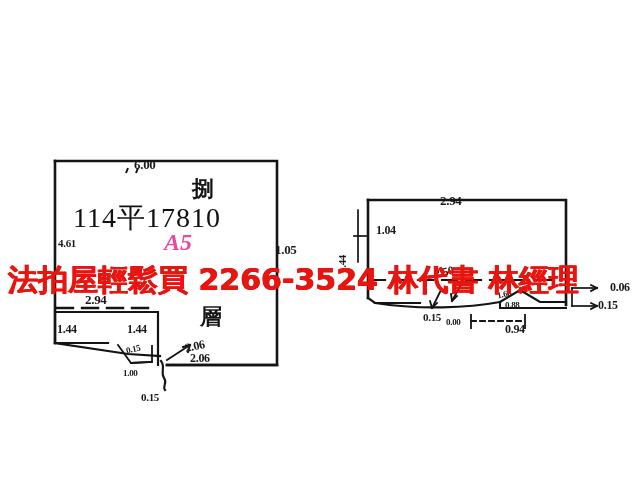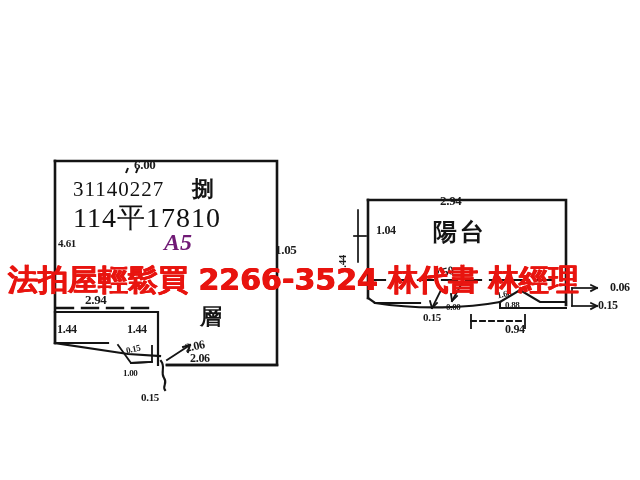--- a/index.html
+++ b/index.html
@@ -19,21 +19,21 @@
   #scan-svg {
     position: absolute;
     left: 0;
     top: 0;
     width: 640px;
     height: 480px;
   }
   .hand {
     position: absolute;
     font-family: "Liberation Serif", serif;
-    color: #701a75;
+    color: #ec4899;
     font-weight: bold;
     white-space: nowrap;
     line-height: 1;
   }
   .dim {
     position: absolute;
     font-family: "Liberation Serif", serif;
     color: #1a1a1a;
     font-weight: bold;
     font-size: 11px;
@@ -140,21 +140,20 @@
       <path d="M354,196 L366,196" stroke-width="1.7"></path>
     </g>
 
     <g stroke="#141414" fill="none">
       <path d="M126,133 L128,128 M136,133 L138,128" stroke-width="2"></path>
     </g>
   </svg>
 
   <div class="dim" style="left:134px; top:118px; font-size:13px;">6.00</div>
 
-  <div class="printed" style="left:73px; top:139px; font-size:21px; letter-spacing:1px;">31140227</div>
 
   <div class="printed" style="left:73px; top:164px; font-size:28px; letter-spacing:1px;">114平17810</div>
 
   <div class="cjk-hand" style="left:192px; top:138px; font-size:22px;">捌</div>
 
   <div class="hand" style="left:164px; top:190px; font-size:24px; font-style:italic;">A5</div>
 
   <div class="dim" style="left:58px; top:198px;">4.61</div>
 
   <div class="dim" style="left:275px; top:203px; font-size:13px;text-align:right;">1.05</div>
@@ -173,31 +172,30 @@
   <div class="dim" style="left:141px; top:352px; font-size:11px;">0.15</div>
 
   <div class="dim slant" style="left:185px; top:300px; font-size:12px;">2.06</div>
 
   <div class="dim" style="left:190px; top:312px; font-size:12px;">2.06</div>
 
   <div class="cjk-hand" style="left:200px; top:266px; font-size:22px;">層</div>
 
   <div class="dim" style="left:440px; top:154px; font-size:13px;">2.94</div>
 
-  <div class="cjk-hand" style="left:433px; top:180px; font-size:24px; letter-spacing:3px;">陽台</div>
 
   <div class="dim vert" style="left:348px; top:222px; font-size:11px;">1.44</div>
 
   <div class="dim" style="left:376px; top:184px; font-size:12px;">1.04</div>
 
   <div class="dim slant" style="left:434px; top:226px; font-size:12px;">2.50</div>
 
   <div class="dim" style="left:423px; top:272px; font-size:11px;">0.15</div>
 
-  <div class="dim tiny" style="left:446px; top:263px;text-align:right;">0.00</div>
+  <div class="dim tiny" style="left:446px; top:278px;text-align:right;">0.00</div>
 
   <div class="dim tiny slant" style="left:497px; top:250px;">1.68</div>
 
   <div class="dim tiny" style="left:505px; top:261px;">0.88</div>
 
   <div class="dim" style="left:481px; top:283px; font-size:12px;padding-left:24px;">0.94</div>
 
   <div class="dim" style="left:610px; top:241px; font-size:12px;">0.06</div>
 
   <div class="dim" style="left:598px; top:259px; font-size:12px;">0.15</div>

